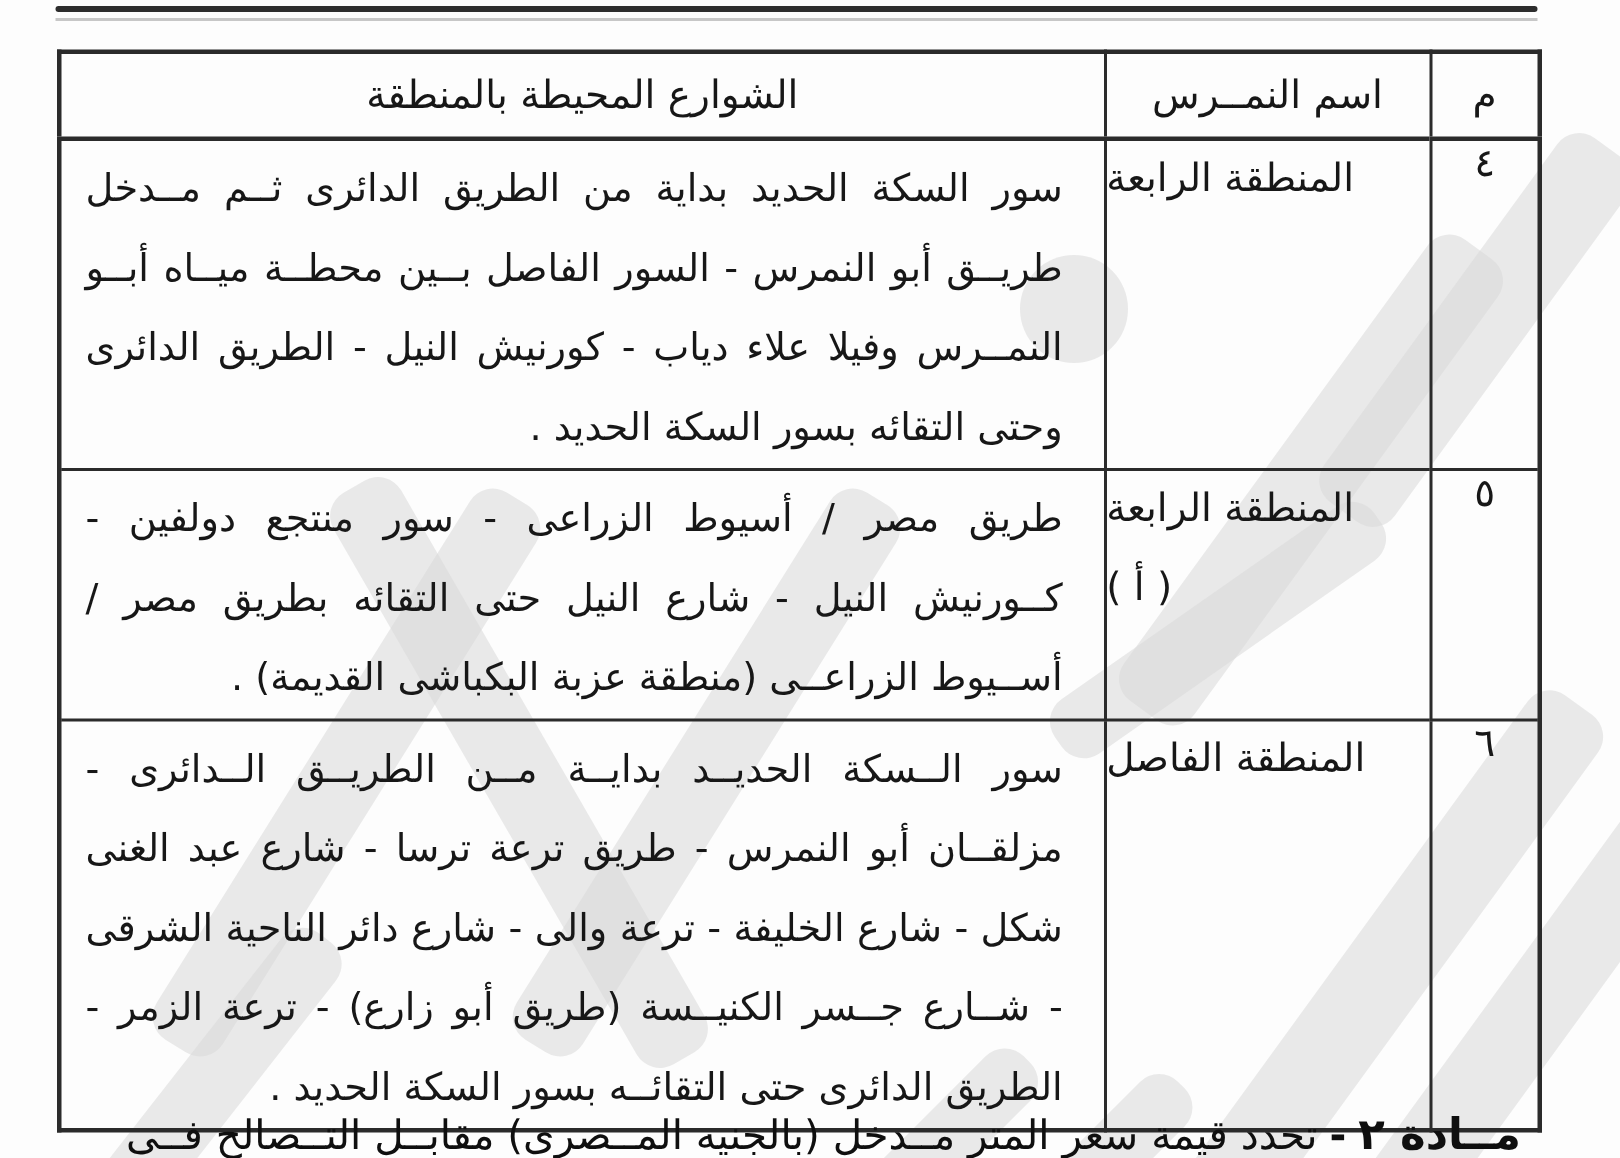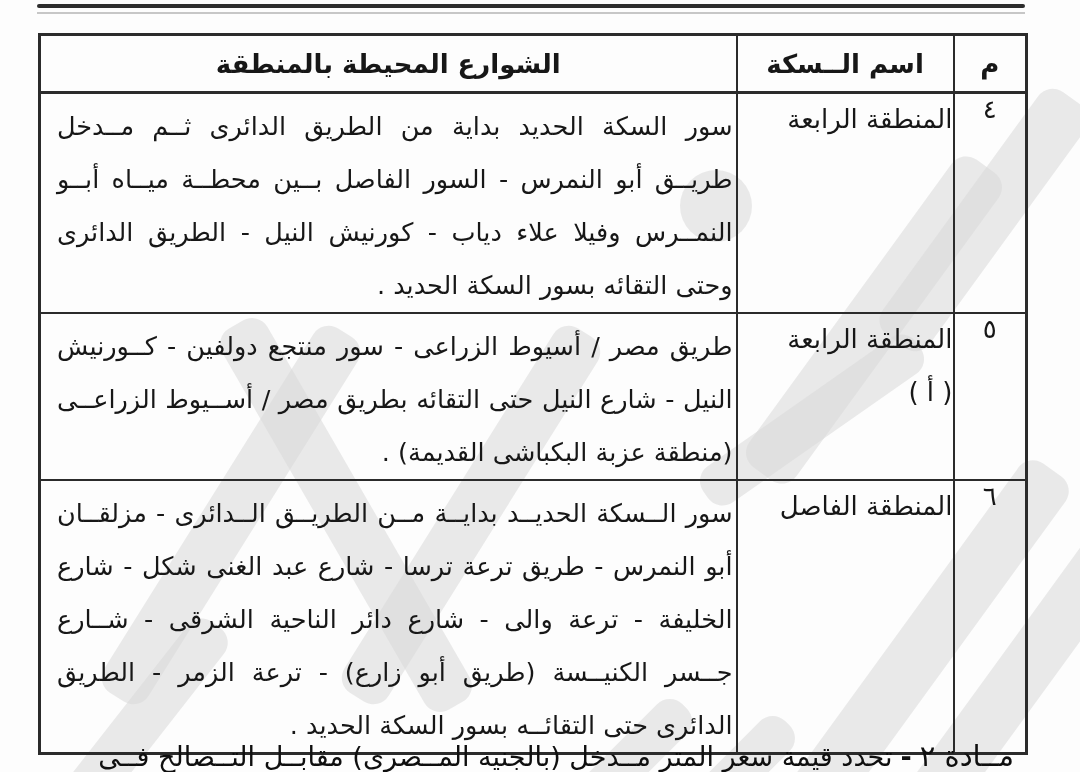--- a/index.html
+++ b/index.html
@@ -32,46 +32,46 @@
   .areas col.col-name{width:217px;}
   .areas col.col-streets{width:697px;}
   .areas th,.areas td{
     border:2.5px solid #2b2b2b;
     background:transparent;
     vertical-align:top;
     padding:0;
   }
   .areas thead tr{height:58px;}
   .areas thead th{
-    font-size:26px;font-weight:bold;text-align:center;vertical-align:middle;
+    font-size:26px;font-weight:normal;text-align:center;vertical-align:middle;
     border-bottom-width:3px;
   }
   tr.row-4{height:212px;}
   tr.row-5{height:163px;}
   tr.row-6{height:257px;}
 
   .cell-streets .streets-text{
     font-size:25.5px;line-height:53px;
     text-align:justify;
-    padding:6px 3px 0 16px;
+    padding:6px 27px 0 16px;
   }
   .cell-area{
-    font-size:26px;line-height:50px;text-align:right;padding-top:12px;border-radius:13px;
+    font-size:26px;line-height:50px;text-align:left;padding-top:12px;border-radius:13px;
   }
   .cell-area .area-line2{line-height:56px;}
   .cell-num{
     font-size:26px;text-align:center;padding-top:16px;
   }
 
   
   .footer-par{
     position:absolute;top:739px;right:66px;left:20px;z-index:2;
     font-size:27px;white-space:nowrap;color:#0f0f0f;
   }
-  .article-label{font-weight:normal;font-size:29px;}
+  .article-label{font-weight:bold;font-size:29px;}
   .article-dash{font-weight:bold;margin:0 8px;}
 </style>
 </head>
 <body>
 
 <div class="watermark">
   <div class="wm" style="left:205px;top:300px;width:52px;height:430px;transform:rotate(32deg);"></div>
   <div class="wm" style="left:320px;top:295px;width:52px;height:440px;transform:rotate(-30deg);"></div>
   <div class="wm" style="left:445px;top:300px;width:52px;height:430px;transform:rotate(32deg);"></div>
   <div class="wm" style="left:120px;top:600px;width:46px;height:240px;transform:rotate(38deg);"></div>
@@ -92,21 +92,21 @@
 
 <table class="areas">
   <colgroup>
     <col class="col-num">
     <col class="col-name">
     <col class="col-streets">
   </colgroup>
   <thead>
     <tr>
       <th>م</th>
-      <th>اسم الــسكة</th>
+      <th>اسم النمــرس</th>
       <th>الشوارع المحيطة بالمنطقة</th>
     </tr>
   </thead>
   <tbody>
     <tr class="row-4">
       <td class="cell-num">٤</td>
       <td class="cell-area">
         <div>المنطقة الرابعة</div>
         <div class="area-line2"></div>
       </td>

